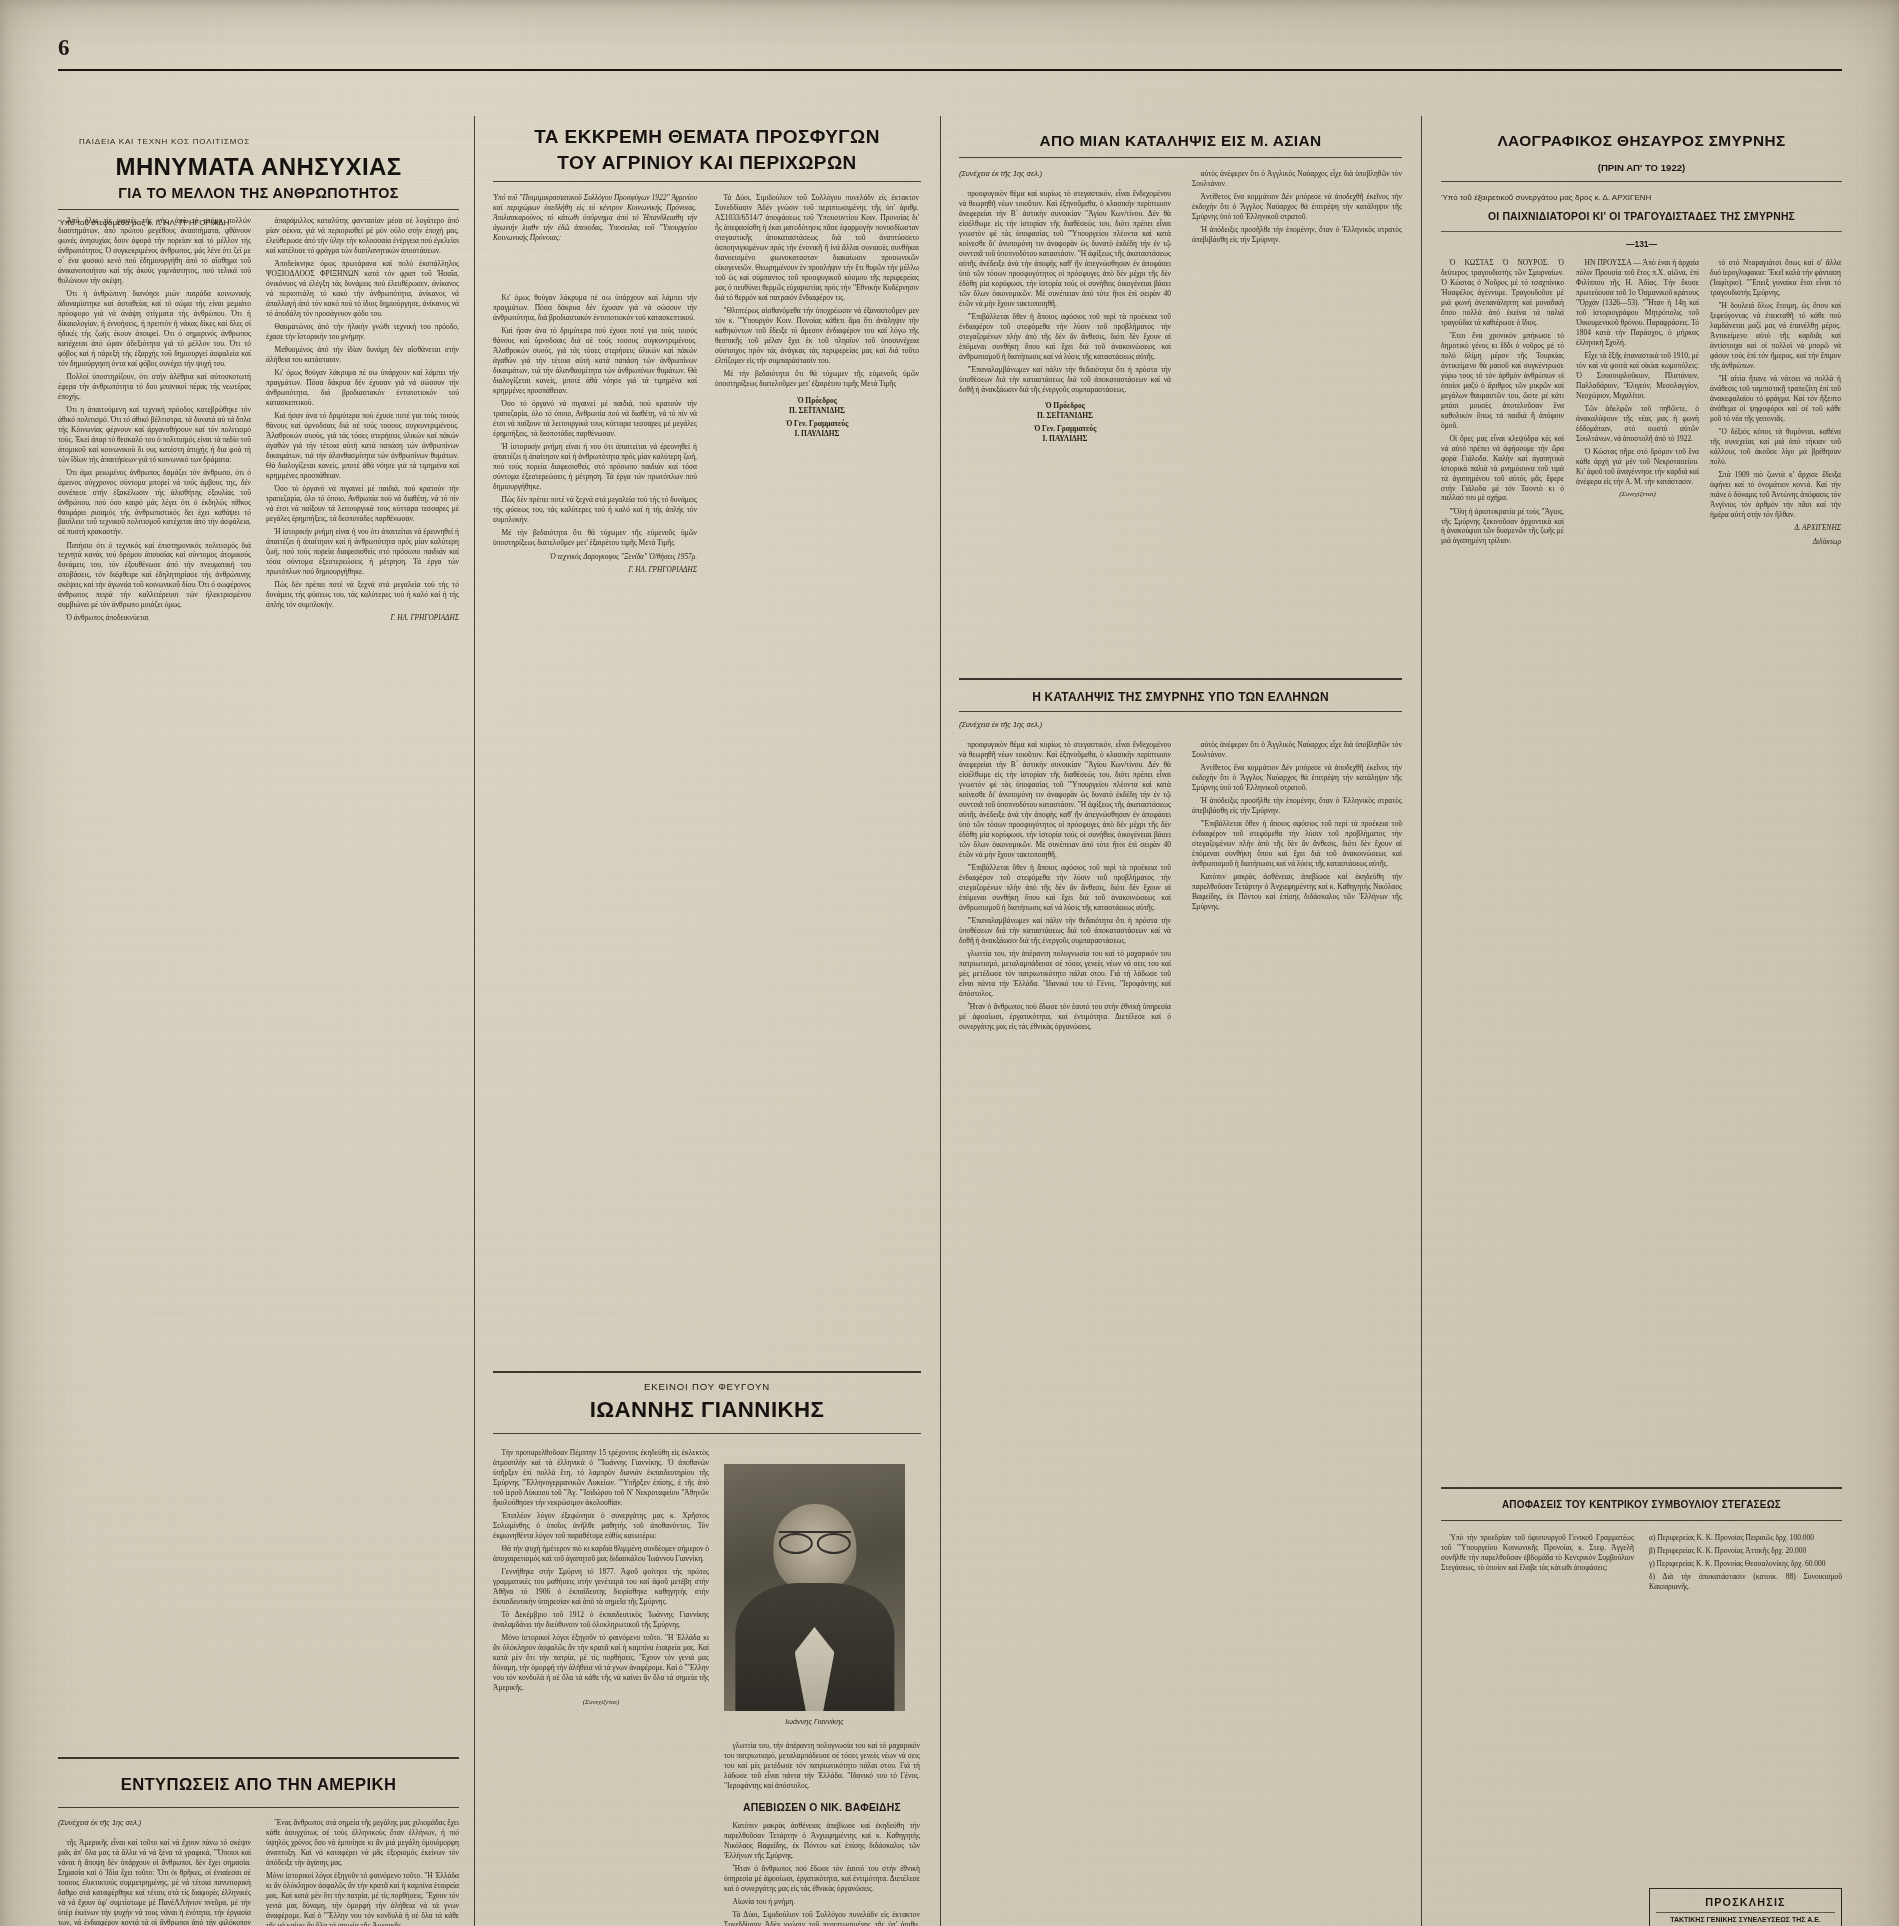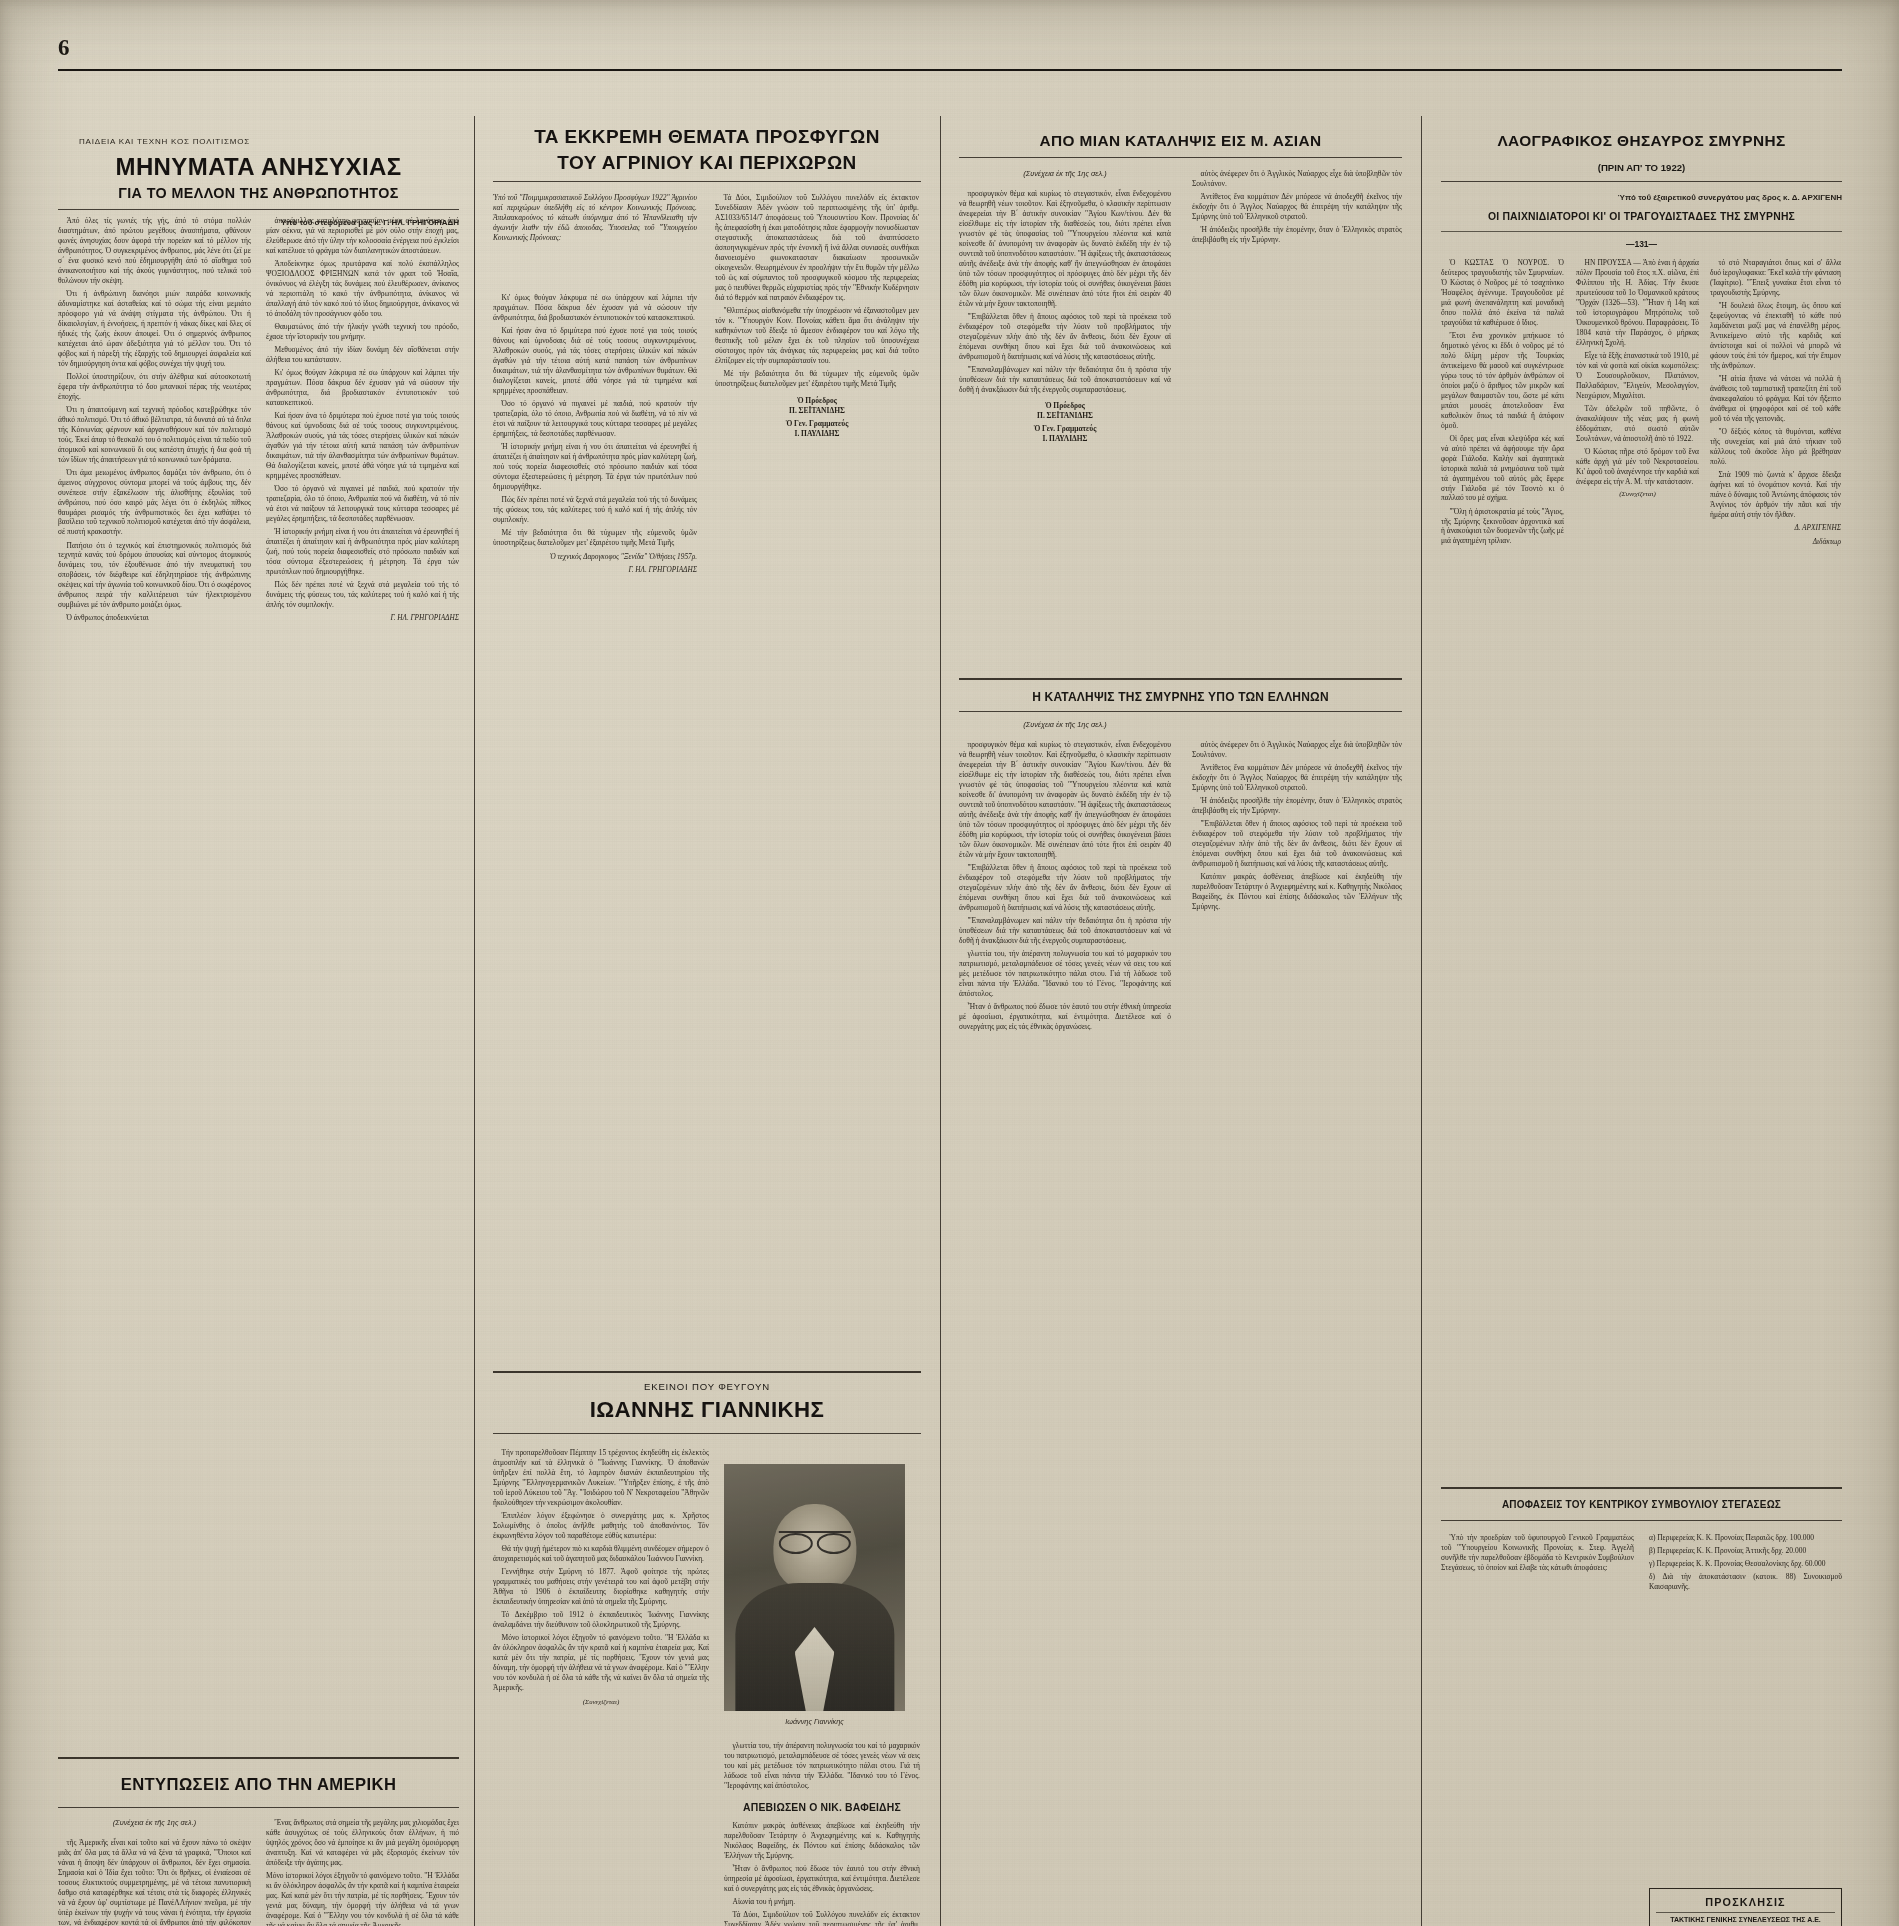--- a/index.html
+++ b/index.html
@@ -67,28 +67,28 @@
     line-height:1.06;
   }
   .sub-headline{
     font-family:"Liberation Sans", sans-serif;
     font-weight:bold;
     text-align:center;
     letter-spacing:0.2px;
     color:#1a1713;
   }
   .byline{
-    text-align:right;
+    text-align:left;
     font-size:8px;
-    font-weight:bold;
+    font-weight:normal;
     color:#221d17;
     margin-top:3.9px;
   }
   .contcue{
-    text-align:center;
+    text-align:left;
     font-size:7.3px;
     color:#2a241c;
     font-style:italic;
   }
   .body{
     font-family:"Liberation Serif", serif;
     font-size:7.5px;
     line-height:1.33;
     text-align:justify;
     color:#221d16;

